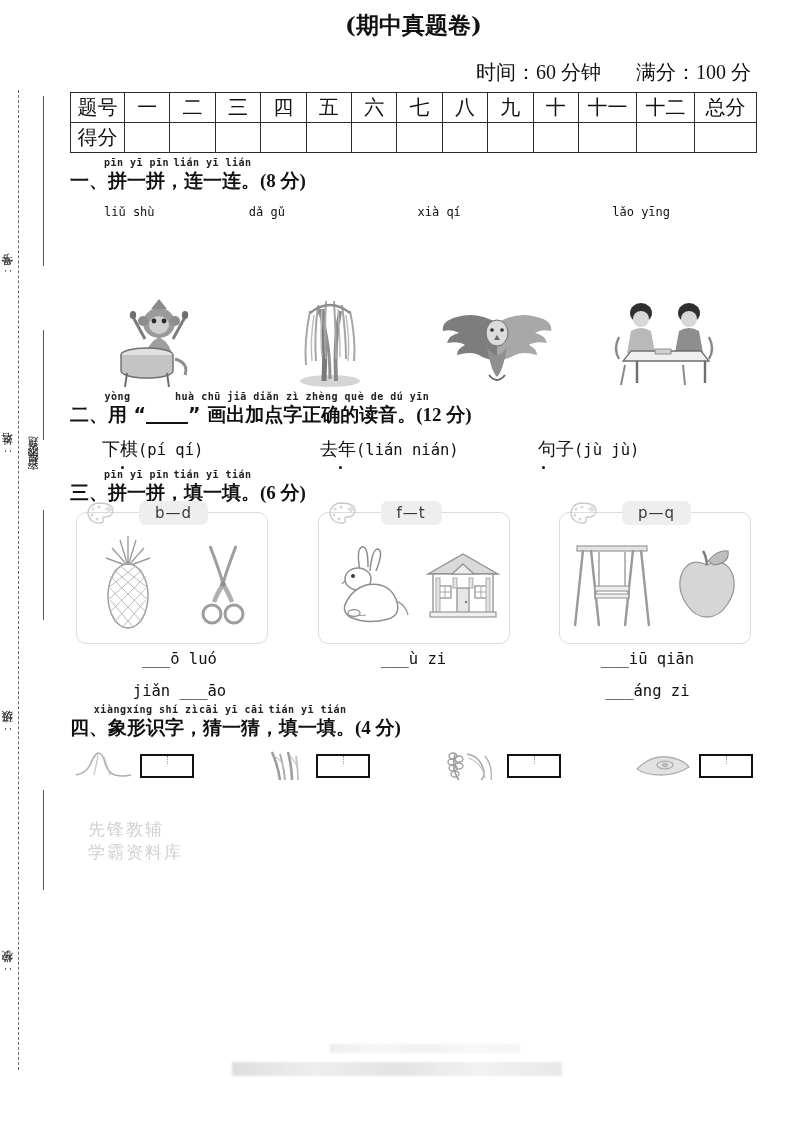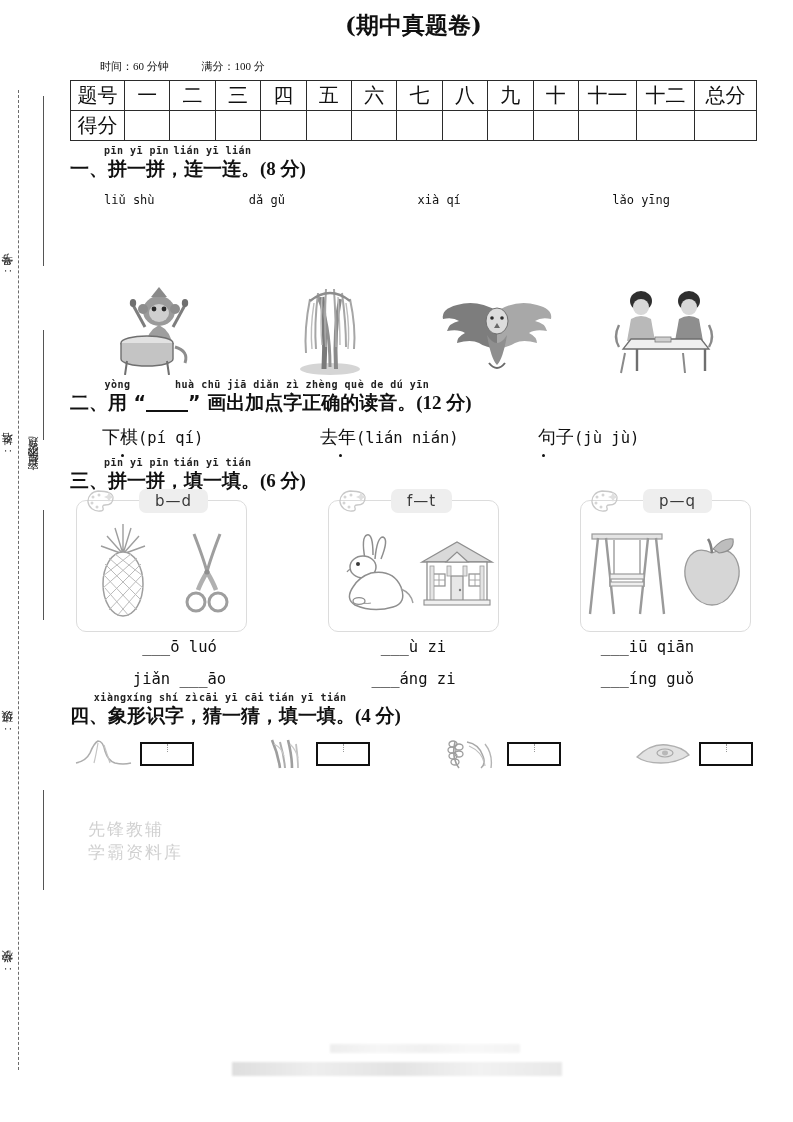--- a/index.html
+++ b/index.html
@@ -69,21 +69,22 @@
   .doc-subtitle {
     text-align: center;
     font-family: "DejaVu Serif", "Liberation Serif", serif;
     font-weight: bold;
     font-size: 23px;
     margin: 10px 0 0 0;
   }
 
   .meta-row {
     margin: 18px 0 6px 0;
-    font-size: 11px;
+    text-align: right;
+    font-size: 20px;
     font-family: "Liberation Serif", serif;
     padding-right: 6px;
   }
   .meta-row span { margin-left: 30px; }
 
   table.score-table {
     width: 100%;
     border-collapse: collapse;
     table-layout: fixed;
     margin-bottom: 14px;
@@ -196,21 +197,21 @@
   }
 
   
   .q3-row {
     display: flex;
     justify-content: space-between;
     margin-top: 8px;
     padding: 0 6px;
   }
   .q3-card {
-    width: 171px;
+    width: 192px;
     height: 132px;
     border: 1px solid #dcdcdc;
     border-radius: 10px;
     position: relative;
     background: #ffffff;
   }
   .q3-card .chip {
     position: absolute;
     left: 62px; top: -12px;
     background: #eeeeee;
@@ -596,21 +597,20 @@
 
   <div class="q3-ans">
     <div class="q3-ans-line">
       <div class="q3-ans-cell">___ō luó</div>
       <div class="q3-ans-cell">___ù zi</div>
       <div class="q3-ans-cell">___iū qiān</div>
     </div>
     <div class="q3-ans-line">
       <div class="q3-ans-cell">jiǎn ___āo</div>
       <div class="q3-ans-cell">___áng zi</div>
-      <div class="q3-ans-cell">___íng guǒ</div>
     </div>
   </div>
 
   <div class="q-head">
     <span>四、</span><span class="ruby-wrap"><span class="ruby">xiàngxíng shí zì</span><span>象形识字</span></span><span>，</span><span class="ruby-wrap"><span class="ruby">cāi yī cāi</span><span>猜一猜</span></span><span>，</span><span class="ruby-wrap"><span class="ruby">tián yī tián</span><span>填一填</span></span><span>。</span><span class="pts">(4 分)</span>
   </div>
 
   <div class="q4-row">
     <div class="q4-pair">
       <span>

